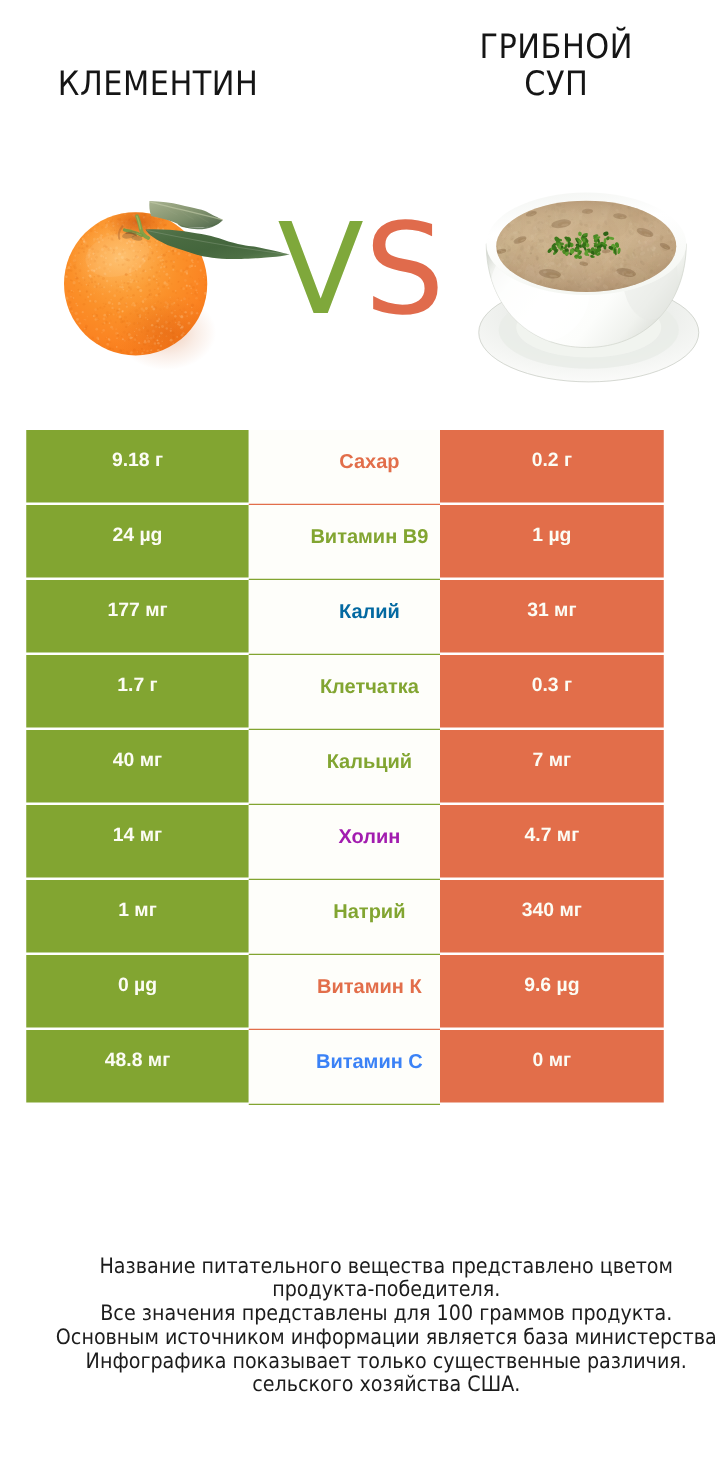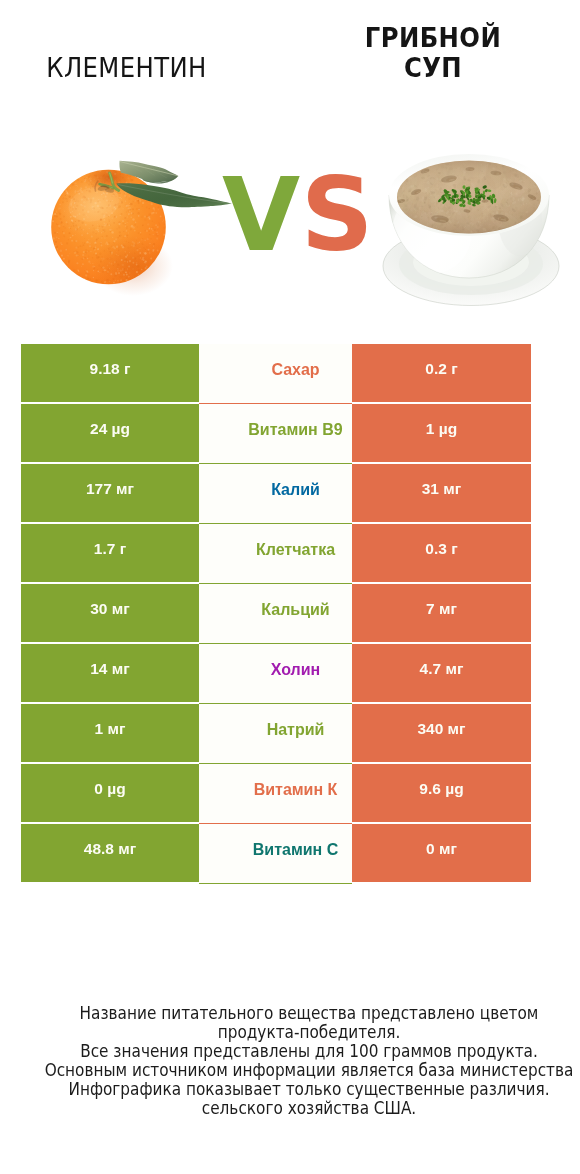--- a/index.html
+++ b/index.html
@@ -1,24 +1,24 @@
 <!DOCTYPE html>
 <html><head>
 <meta charset="utf-8">
 <style>
   html,body{margin:0;padding:0;}
   body{width:580px;height:1174px;background:#fff;font-family:"Liberation Sans",sans-serif;overflow:hidden;}
   .page{position:relative;width:580px;height:1174px;}
   .title{position:absolute;font-family:"DejaVu Sans Condensed","DejaVu Sans",sans-serif;font-size:27px;color:#151515;font-weight:400;letter-spacing:0.42px;line-height:29px;text-align:center;}
   #title-left{left:0;top:53px;width:253px;line-height:30px;}
-  #title-right{left:308px;top:23px;width:250px;line-height:30px;font-weight:bold;}
+  #title-right{left:320px;top:23px;width:250px;line-height:30px;}
   .hero{position:absolute;left:0;top:0;width:580px;height:330px;}
   #clem{position:absolute;left:0px;top:0px;width:290px;height:330px;}
   #soup{position:absolute;left:370px;top:140px;}
-  .vs{position:absolute;left:222px;top:168px;font-family:"DejaVu Sans",sans-serif;font-size:101px;line-height:95px;font-weight:700;letter-spacing:0.5px;white-space:nowrap;}
+  .vs{position:absolute;left:222px;top:168px;font-family:"DejaVu Sans",sans-serif;font-size:101px;line-height:95px;font-weight:400;letter-spacing:0.5px;white-space:nowrap;}
   .vs-v{color:#7FA83B;}
   .vs-s{color:#E06B4C;}
   .table{position:absolute;left:21px;top:344px;width:537px;}
   .row{display:flex;height:58px;margin-bottom:2px;}
   .cell-l,.cell-r,.cell-m{line-height:1;}
   .cell-l,.cell-r{width:178px;display:flex;align-items:center;justify-content:center;color:#FCFCF4;font-size:15.5px;padding-bottom:9px;box-sizing:border-box;font-weight:700;font-family:"Liberation Sans",sans-serif;}
   .cell-l{background:#82a531;}
   .cell-r{background:#e26e4a;width:179px;}
   .cell-m{width:153px;height:60px;margin-bottom:-2px;position:relative;z-index:2;display:flex;align-items:center;justify-content:center;font-size:16px;font-weight:700;background:#FEFEFA;padding-bottom:7px;box-sizing:border-box;font-family:"Liberation Sans",sans-serif;padding-left:40px;}
   .footer{position:absolute;left:0;top:1004px;width:580px;text-align:center;font-family:"DejaVu Sans Condensed","DejaVu Sans",sans-serif;font-size:17px;line-height:19.1px;color:#1c1c1c;padding-left:19px;}
@@ -1848,42 +1848,42 @@
         <div class="cell-l">177 мг</div>
         <div class="cell-m" style="color: #0369a1; border-bottom: 1px solid rgb(130, 165, 49);">Калий</div>
         <div class="cell-r">31 мг</div>
       </div>
       <div class="row">
         <div class="cell-l">1.7 г</div>
         <div class="cell-m" style="color: rgb(130, 165, 49); border-bottom: 1px solid rgb(130, 165, 49);">Клетчатка</div>
         <div class="cell-r">0.3 г</div>
       </div>
       <div class="row">
-        <div class="cell-l">30 мг</div>
+        <div class="cell-l">40 мг</div>
         <div class="cell-m" style="color: rgb(130, 165, 49); border-bottom: 1px solid rgb(130, 165, 49);">Кальций</div>
         <div class="cell-r">7 мг</div>
       </div>
       <div class="row">
         <div class="cell-l">14 мг</div>
         <div class="cell-m" style="color: #a21caf; border-bottom: 1px solid rgb(130, 165, 49);">Холин</div>
         <div class="cell-r">4.7 мг</div>
       </div>
       <div class="row">
         <div class="cell-l">1 мг</div>
         <div class="cell-m" style="color: rgb(130, 165, 49); border-bottom: 1px solid rgb(130, 165, 49);">Натрий</div>
         <div class="cell-r">340 мг</div>
       </div>
       <div class="row">
         <div class="cell-l">0 µg</div>
         <div class="cell-m" style="color: rgb(226, 110, 74); border-bottom: 1px solid rgb(226, 110, 74);">Витамин К</div>
         <div class="cell-r">9.6 µg</div>
       </div>
       <div class="row">
         <div class="cell-l">48.8 мг</div>
-        <div class="cell-m" style="color: #0f766e; border-bottom: 1px solid rgb(130, 165, 49);">Витамин C</div>
+        <div class="cell-m" style="color: #3b82f6; border-bottom: 1px solid rgb(130, 165, 49);">Витамин C</div>
         <div class="cell-r">0 мг</div>
       </div>
     </div>
   <div class="footer" id="footer">
       <div>Название питательного вещества представлено цветом</div>
       <div>продукта-победителя.</div>
       <div>Все значения представлены для 100 граммов продукта.</div>
       <div>Основным источником информации является база министерства</div>
       <div>Инфографика показывает только существенные различия.</div>
       <div>сельского хозяйства США.</div>

